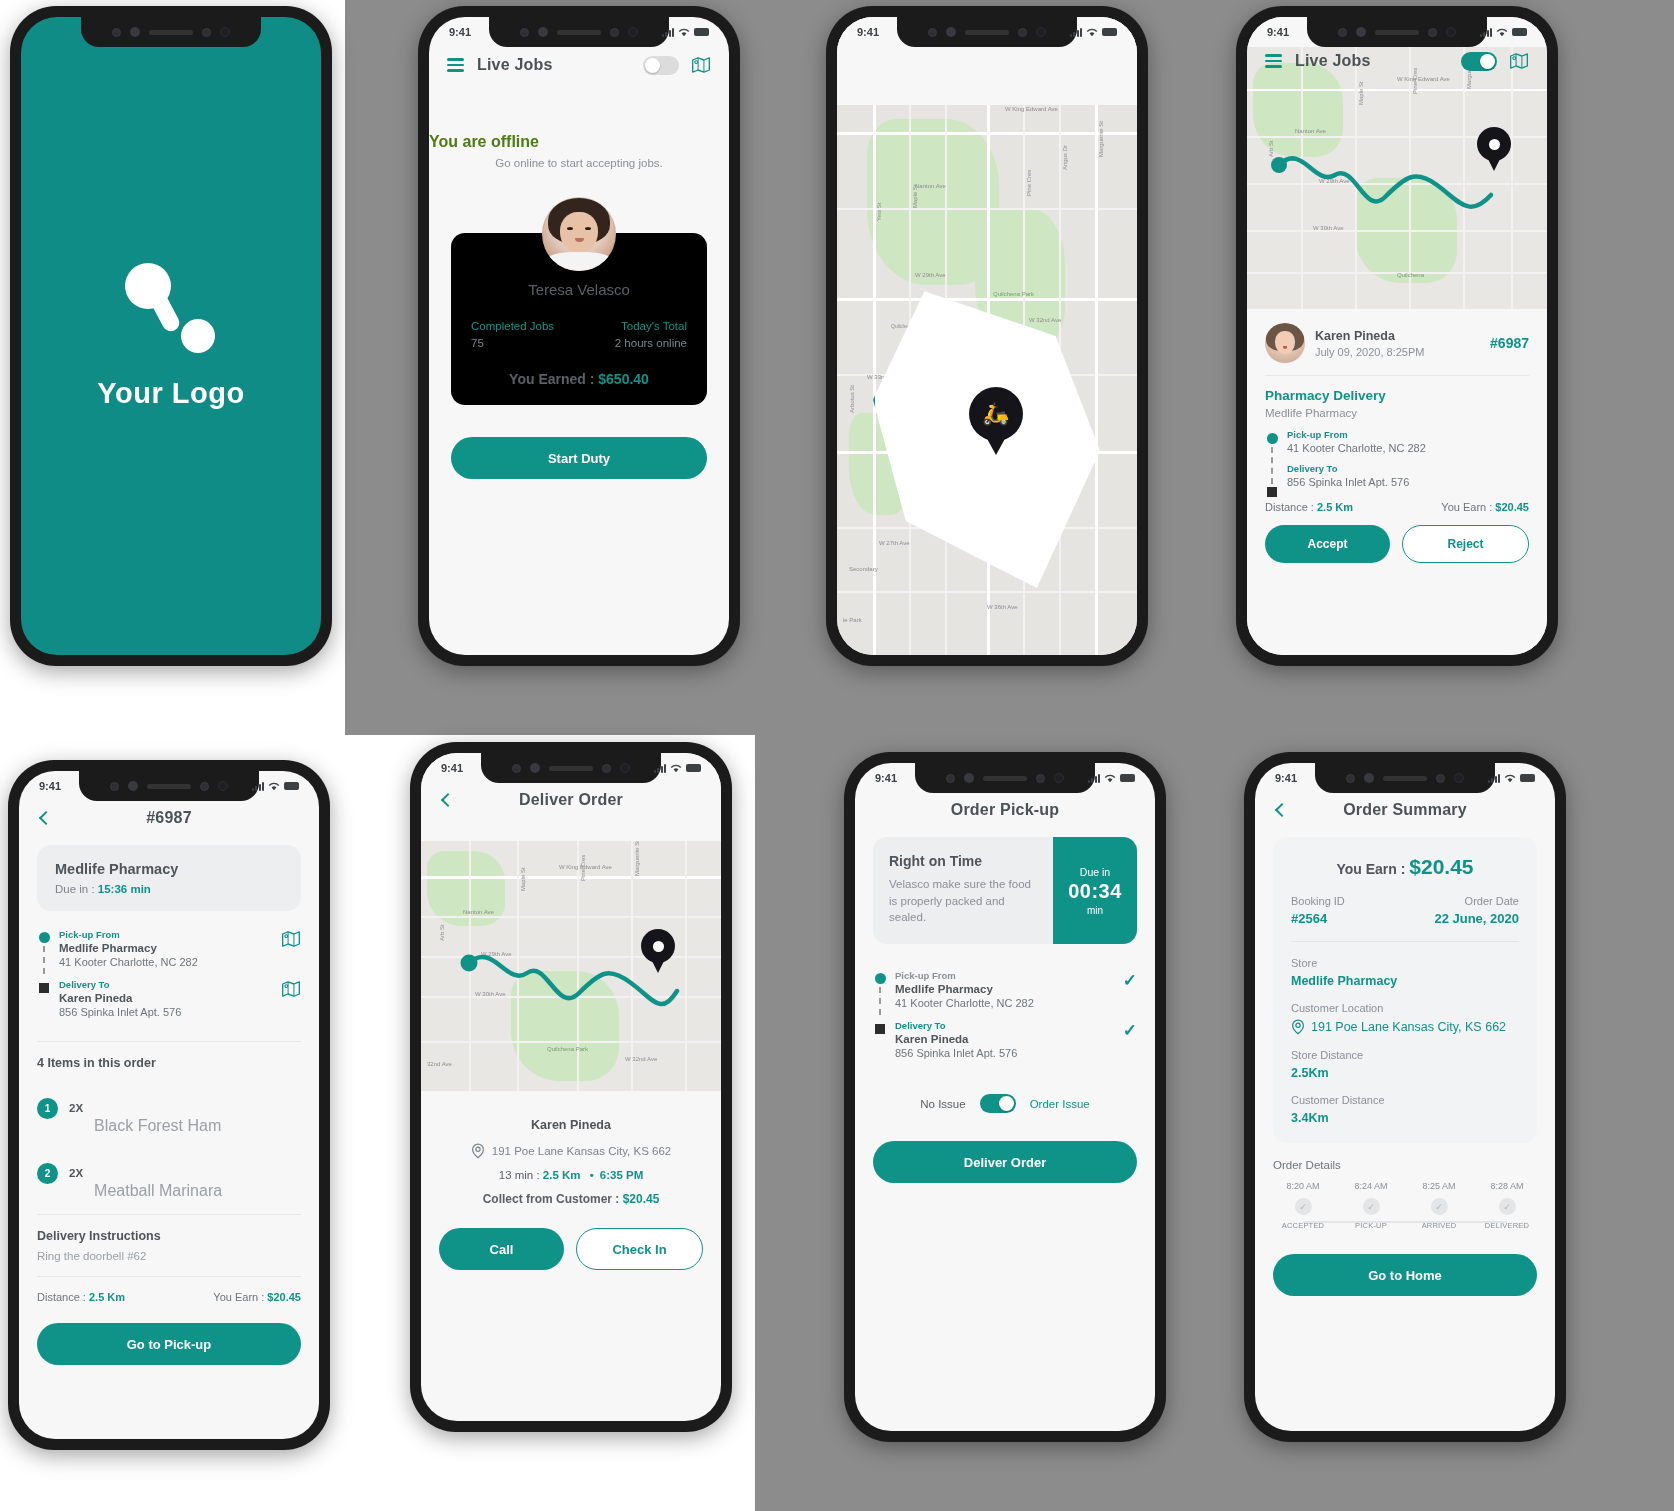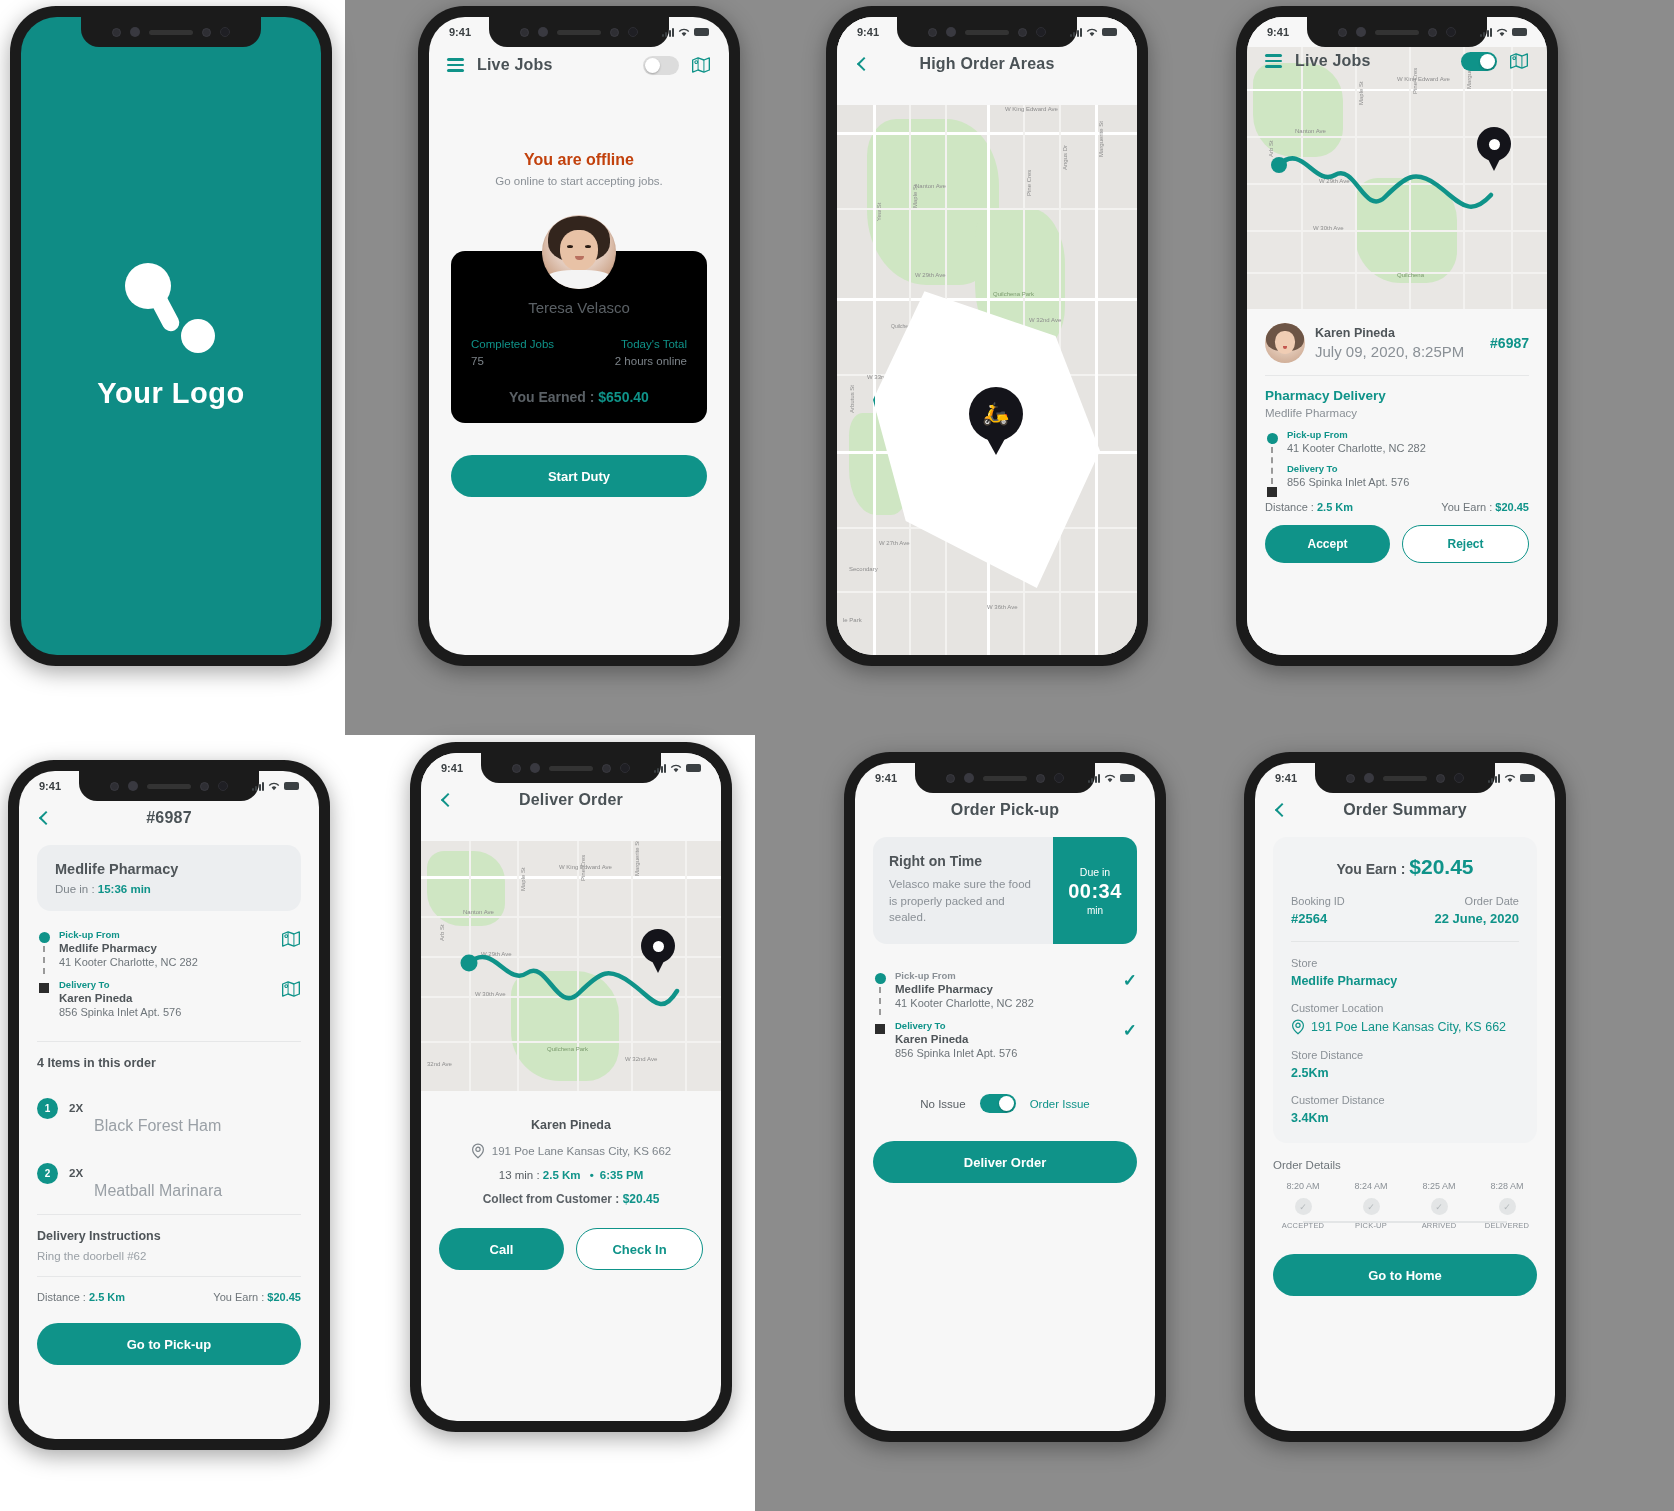--- a/index.html
+++ b/index.html
@@ -99,21 +99,21 @@
   #s1 { left: 10px; top: 6px; width: 322px; height: 660px; }
   #s1 .screen { background:#0f8c85; display:flex; flex-direction:column; align-items:center; justify-content:center; }
   .logo-mark { width: 92px; height: 92px; position: relative; margin-bottom: 22px; }
   .logo-mark .b1 { position:absolute; width:46px; height:46px; border-radius:50%; background:#fff; left:0; top:0; }
   .logo-mark .b2 { position:absolute; width:34px; height:34px; border-radius:50%; background:#fff; right:2px; bottom:2px; }
   .logo-mark .bar { position:absolute; width:17px; height:48px; background:#fff; left:30px; top:22px; transform:rotate(-28deg); border-radius:9px;}
   .logo-text { color:#fff; font-size:29px; font-weight:bold; letter-spacing:.5px; }
 
   
   #s2 { left: 418px; top: 6px; width: 322px; height: 660px; }
-  .offline-title { text-align:center; font-size:16px; font-weight:bold; color:#c2410c; margin-top:68px;}
+  .offline-title { font-size:16px; font-weight:bold; color:#4d7c0f; margin-top:50px;}
   .offline-sub { text-align:center; font-size:11.5px; color:#8a9096; margin-top:6px;}
   .avatar-lg {
     width:74px; height:74px; border-radius:50%; overflow:hidden; margin:28px auto 0 auto;
     position:relative; z-index:3;
     background: radial-gradient(circle at 50% 38%, #f0ded4 0%, #e3cbbd 45%, #cfa990 70%, #bb9177 100%);
     box-shadow: inset 0 0 0 1px rgba(0,0,0,.04);
   }
   .face { position:absolute; inset:0; }
   .face .hair { position:absolute; left:8%; top:2%; width:84%; height:62%; border-radius:50% 50% 42% 42%; background:#33251d;}
   .face .skin { position:absolute; left:24%; top:20%; width:52%; height:56%; border-radius:46% 46% 50% 50%; background:#e8c2a6;}
@@ -150,21 +150,21 @@
   .job-map { position:absolute; left:0; right:0; top:30px; height:262px; overflow:hidden; background:#e9e7e4;}
   .route { position:absolute; inset:0; }
   .offer { position:absolute; left:0; right:0; top:292px; bottom:0; background:#f7f7f7; padding:14px 18px 0 18px;}
   .offer-head { display:flex; align-items:center; gap:10px; }
   .avatar-sm { width:40px; height:40px; border-radius:50%; overflow:hidden; position:relative; flex:none;
     background: radial-gradient(circle at 50% 35%, #f2e0d4 0%, #e0c5b2 50%, #c6a088 100%); }
   .avatar-sm .hair2 { position:absolute; left:2%; top:0; width:96%; height:70%; border-radius:50% 50% 40% 40%; background:#6d5546;}
   .avatar-sm .skin2 { position:absolute; left:24%; top:20%; width:52%; height:58%; border-radius:46% 46% 50% 50%; background:#f0cdb4;}
   .avatar-sm .lip { position:absolute; left:44%; top:58%; width:12%; height:3px; border-radius:0 0 6px 6px; background:#c4564f;}
   .cust-name { font-size:12.5px; font-weight:bold; color:#4f5559;}
-  .cust-date { font-size:15px; color:#8a9096; margin-top:3px;}
+  .cust-date { font-size:11px; color:#8a9096; margin-top:3px;}
   .order-id { margin-left:auto; font-size:14px; font-weight:bold; color:#0f9389;}
   .hr { height:1px; background:#e6e7e8; margin:12px 0; }
   .job-type { font-size:13.5px; font-weight:bold; color:#0f9389; }
   .job-store { font-size:11.5px; color:#8a9096; margin-top:4px; }
   .addr-block { display:flex; margin-top:10px; }
   .addr-rail { width:14px; display:flex; flex-direction:column; align-items:center; padding-top:4px;}
   .addr-rail .dash { flex:1; border-left:2px dashed #9a9a9a; margin:3px 0;}
   .addr-txt { flex:1; }
   .addr-lbl { font-size:9.5px; color:#0f9389; font-weight:bold;}
   .addr-val { font-size:11px; color:#6e757a; margin:2px 0 9px 0;}
@@ -416,24 +416,20 @@
               <i></i>
               <i></i>
             </span>
         <svg width="12" height="9" viewBox="0 0 12 9">
               <path d="M6 8.2 L3.6 5.4 A3.6 3.6 0 0 1 8.4 5.4 Z" fill="#3b4043"></path>
               <path d="M1.2 3.4 A6.8 6.8 0 0 1 10.8 3.4" stroke="#3b4043" stroke-width="1.4" fill="none"></path>
             </svg>
         <span class="batt"></span>
       </span>
     </div>
-    <div class="navbar" style="position:absolute;left:0;right:0;top:0;">
-      <span class="back-chevron"></span>
-      <span class="nav-title" style="flex:1;text-align:center;margin-left:-14px;">High Order Areas</span>
-    </div>
   </div>
 </div>
 
 <div class="phone" id="s4">
   <div class="screen">
     <div class="job-map">
       <div class="map-green" style="left:2%; top:6%; width:30%; height:36%;"></div>
       <div class="map-green" style="left:36%; top:50%; width:34%; height:40%;"></div>
       <div class="map-road" style="left:0; top:16%; width:100%; height:2.5px;"></div>
       <div class="map-road thin" style="left:0; top:34%; width:100%; height:2px;"></div>

